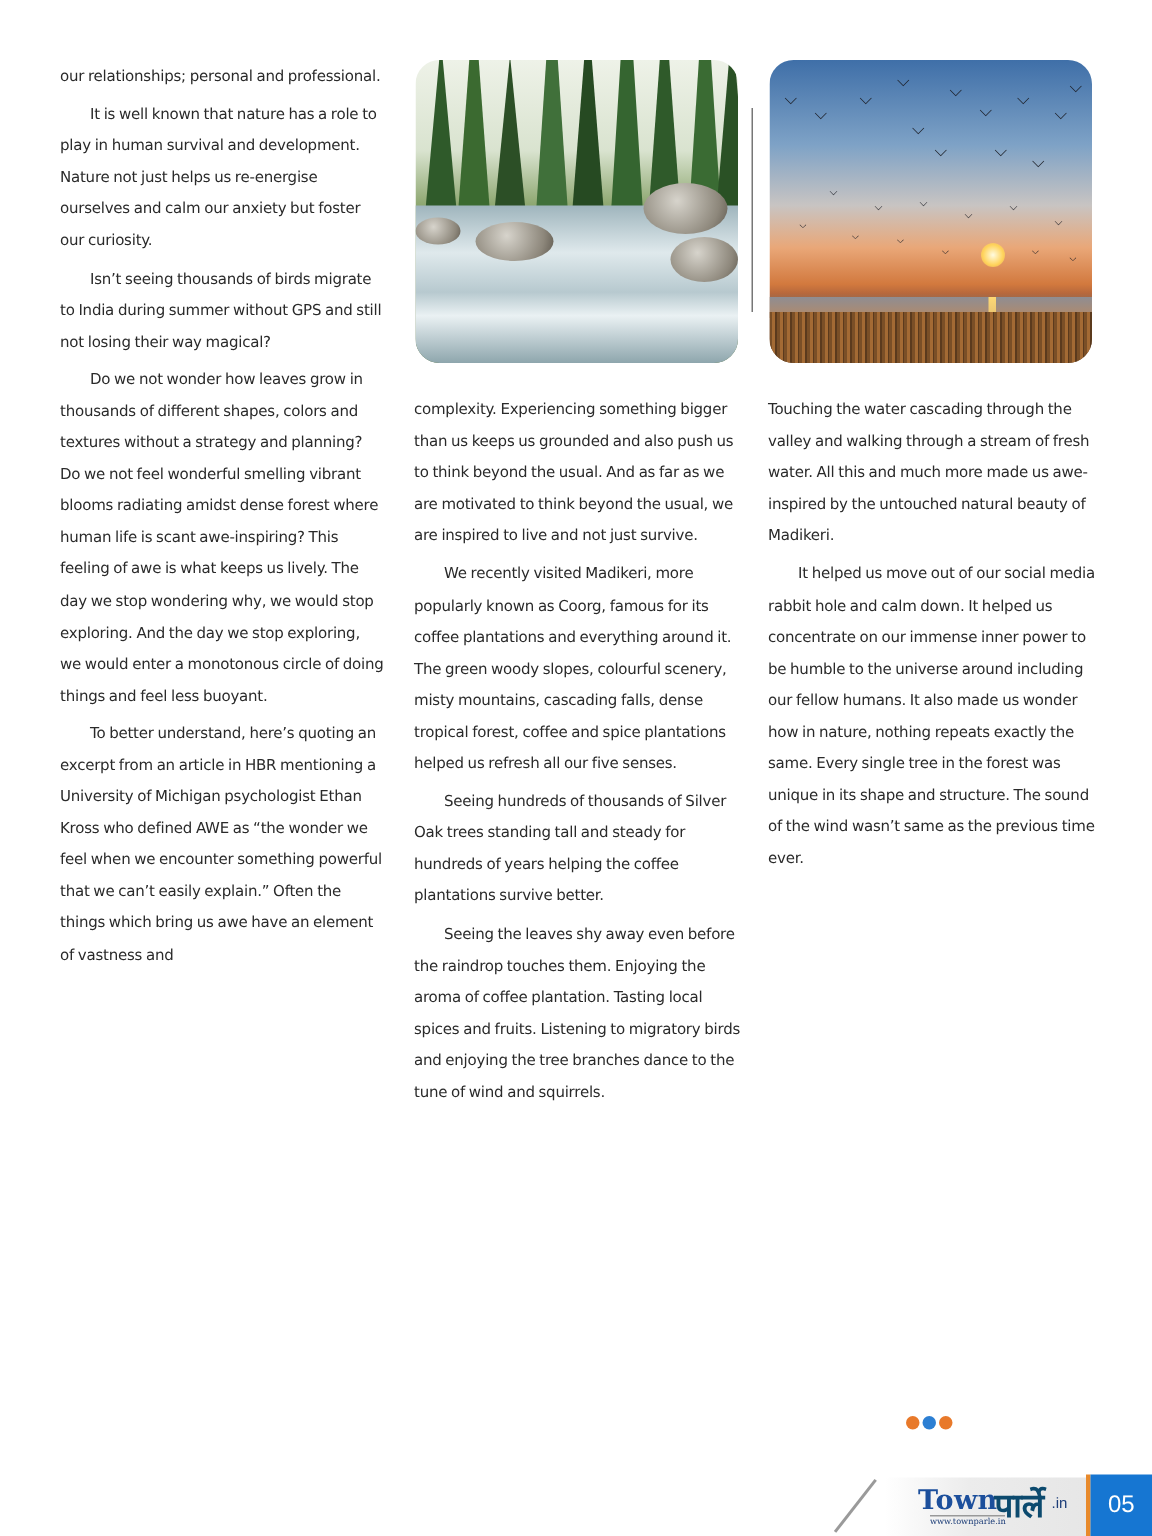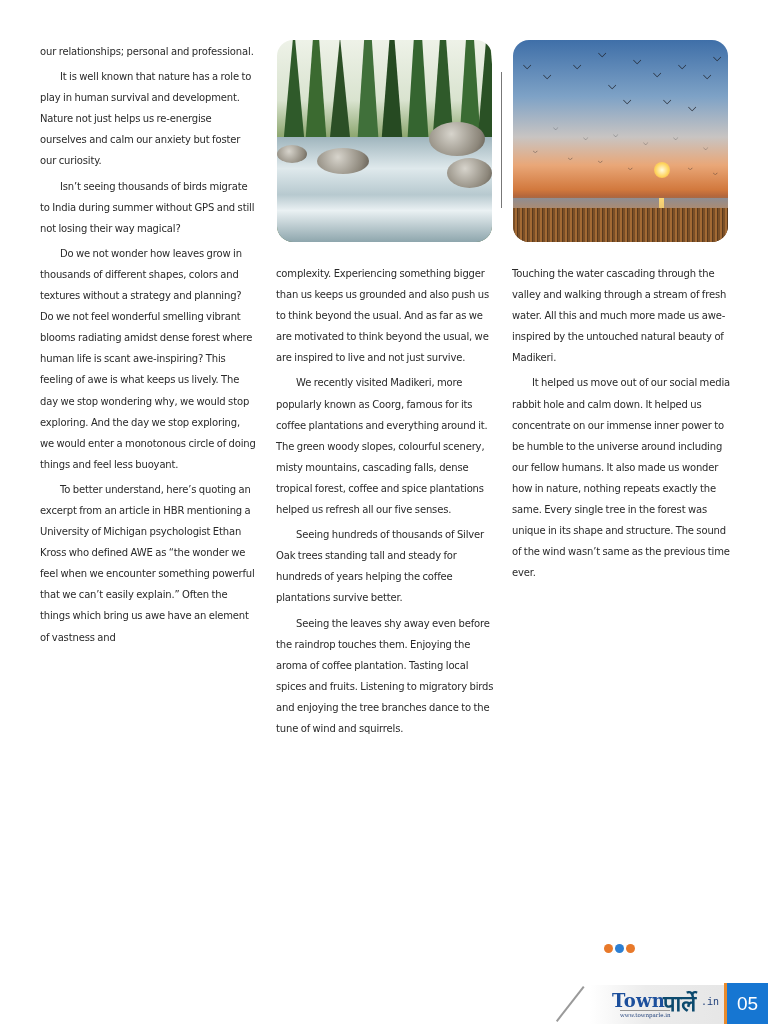--- a/index.html
+++ b/index.html
@@ -54,25 +54,25 @@
 
   
   .footer-band {
     position: absolute; left: 590px; top: 985px; width: 140px; height: 39px;
     background: linear-gradient(90deg, #ffffff 0%, #ececec 40%, #e6e6e6 100%);
   }
   .footer-slash { position: absolute; left: 583px; top: 986px; width: 2px; height: 44px; background: #9a9a9a; transform: rotate(38deg); transform-origin: top left; }
   .logo { position: absolute; left: 612px; top: 988px; height: 34px; }
   .logo-town { position: absolute; left: 0; top: 2px; font-family: "DejaVu Serif", serif; font-weight: bold; font-size: 18px; color: #1c4f9c; letter-spacing: 0.3px; }
   .logo-hindi { position: absolute; left: 51px; top: -1px; font-size: 22px; font-weight: bold; color: #0c4a6e; }
-  .logo-in { position: absolute; left: 89px; top: 9px; font-family: Liberation Mono, monospace; font-size: 10px; color: #1c3d78; }
+  .logo-in { position: absolute; left: 89px; top: 9px; font-family: Liberation Sans, sans-serif; font-size: 10px; color: #1c3d78; }
   .logo-url { position: absolute; left: 8px; top: 22px; font-family: "DejaVu Serif", serif; font-size: 5.5px; color: #1c3d78; border-top: 0.5px solid #999; padding-top: 1px; }
   .page-rule { position: absolute; left: 724px; top: 983px; width: 3px; height: 41px; background: #e88a2c; }
   .page-box { position: absolute; left: 727px; top: 983px; width: 41px; height: 41px; background: #1676d2; color: #fff;
-    font-family: "Liberation Sans", sans-serif; font-size: 19px; display: flex; align-items: center; justify-content: center; }
+    font-family: "Liberation Sans", sans-serif; font-size: 16px; display: flex; align-items: center; justify-content: center; }
 </style>
 </head>
 <body>
 
 <div id="col1" class="col">
   <p class="noindent">our relationships; personal and professional.</p>
   <p>It is well known that nature has a role to play in human survival and development. Nature not just helps us re-energise ourselves and calm our anxiety but foster our curiosity.</p>
   <p>Isn’t seeing thousands of birds migrate to India during summer without GPS and still not losing their way magical?</p>
   <p>Do we not wonder how leaves grow in thousands of different shapes, colors and textures without a strategy and planning? Do we not feel wonderful smelling vibrant blooms radiating amidst dense forest where human life is scant awe-inspiring? This feeling of awe is what keeps us lively. The day we stop wondering why, we would stop exploring. And the day we stop exploring, we would enter a monotonous circle of doing things and feel less buoyant.</p>
   <p>To better understand, here’s quoting an excerpt from an article in HBR mentioning a University of Michigan psychologist Ethan Kross who defined AWE as “the wonder we feel when we encounter something powerful that we can’t easily explain.” Often the things which bring us awe have an element of vastness and</p>

